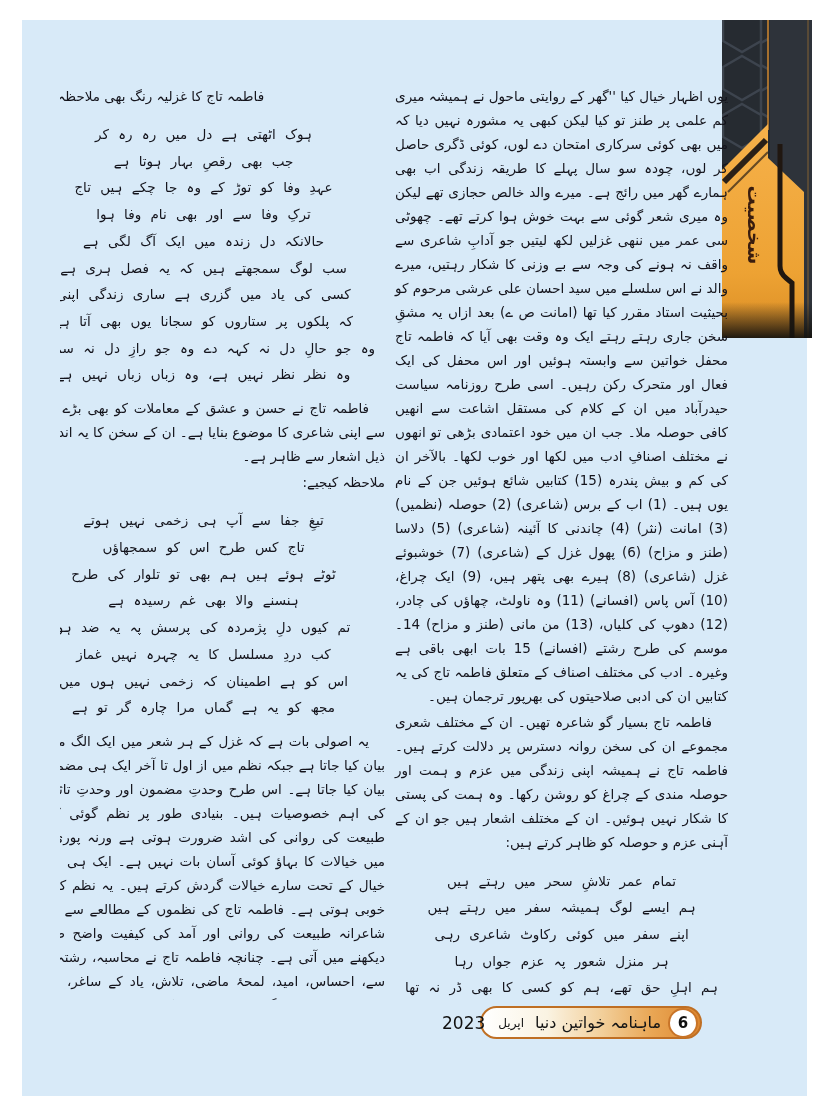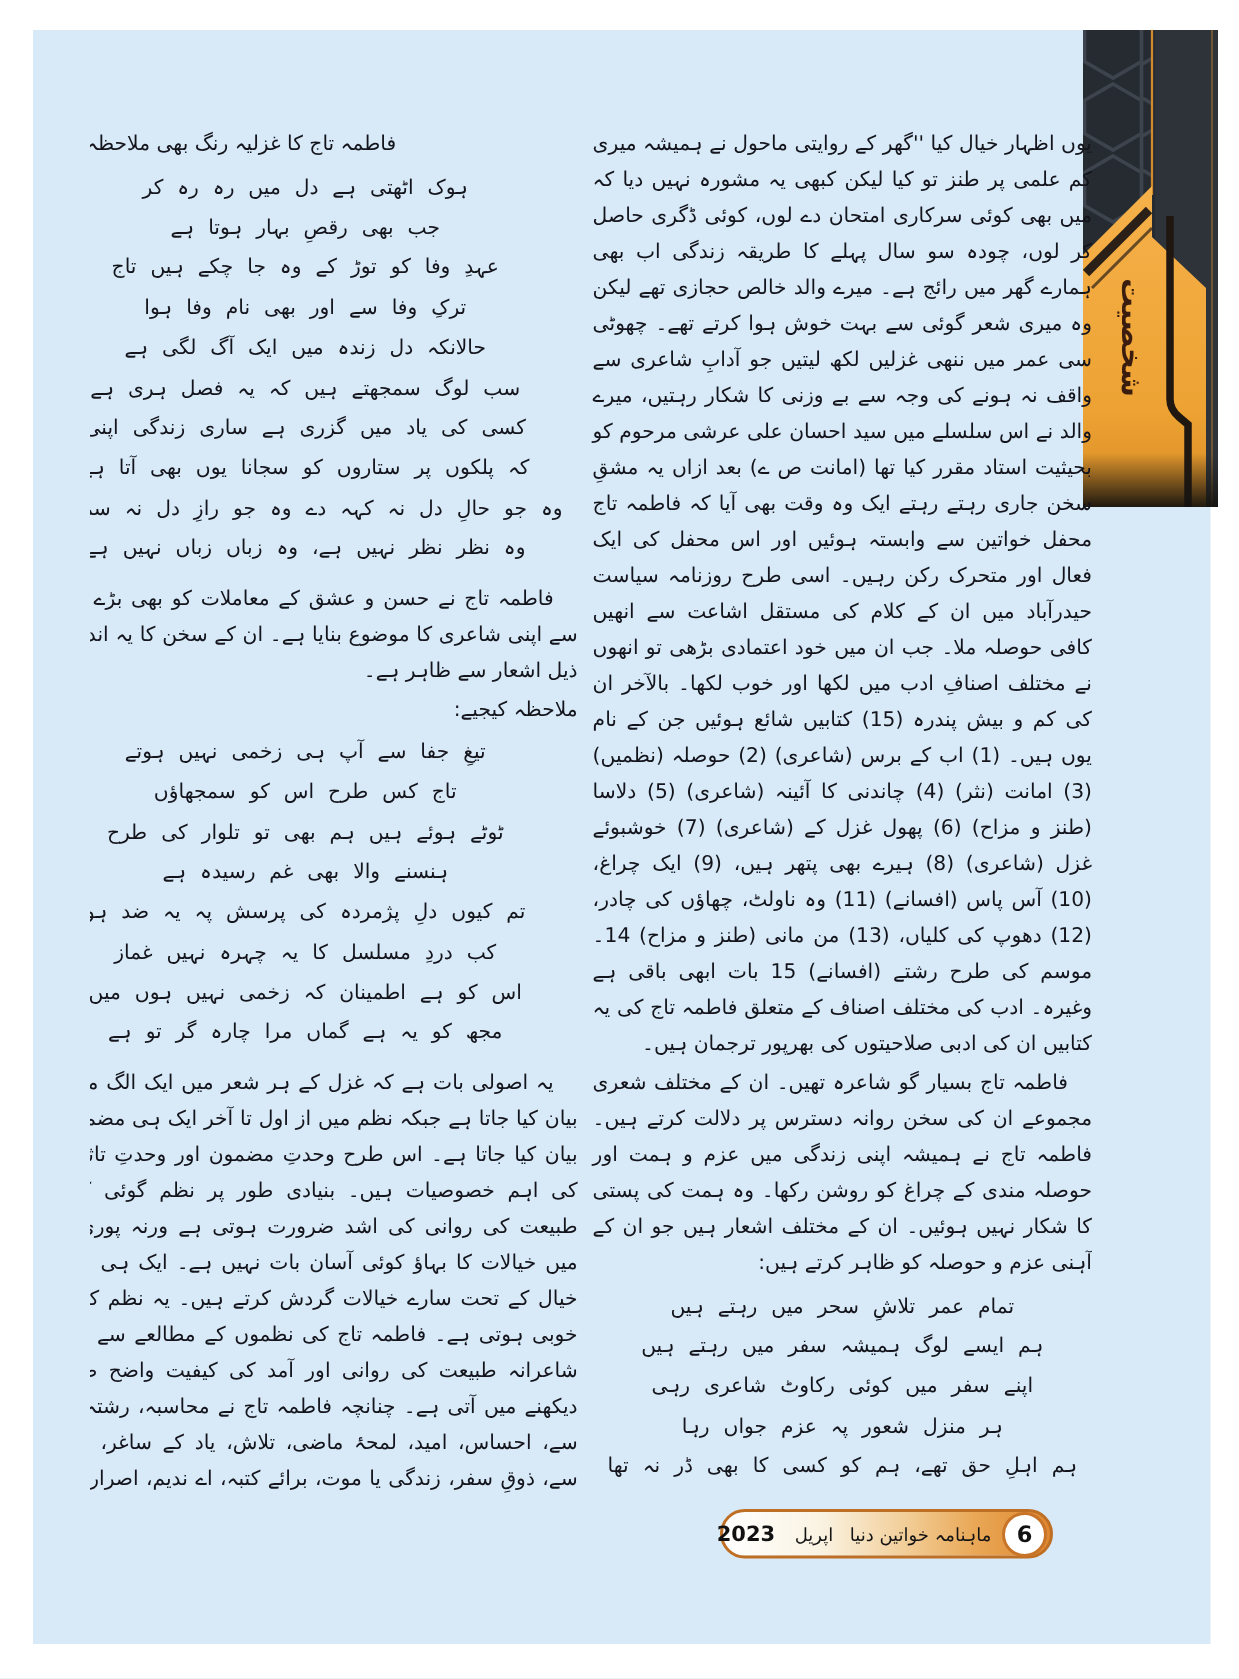--- a/index.html
+++ b/index.html
@@ -23,41 +23,41 @@
     display:flex; direction:rtl; gap:10px; overflow:hidden;
     color:#14141c;
   }
   .col {
     flex:1 1 0; direction:rtl; font-size:13.5px; line-height:1.78;
   }
   .para { text-align:justify; text-justify:inter-word; margin:0 0 2px 0; }
   .para.indent { text-indent:16px; }
   .heading { text-align:left; margin:0 0 4px 0; }
   .subheading { text-align:right; margin:2px 0; }
-  .poem { margin:3px 10px 8px 10px; text-align:center; }
+  .poem { margin:13px 10px 8px 10px; text-align:center; }
   .poem .line {
     line-height:1.98; word-spacing:5px; white-space:nowrap;
   }
   
   .footer {
     position:absolute; left:458px; top:986px; width:222px; height:33px;
     border-radius:17px;
     background:linear-gradient(to right,#ffffff 0%,#faf3e2 30%,#f2cf9a 55%,#e9a654 78%,#dd8730 100%);
     border:2px solid #bf6f24;
     display:flex; direction:rtl; align-items:center; gap:7px; padding:0 2px;
   }
   .page-badge {
     flex:0 0 auto; width:30px; height:30px; border-radius:50%;
     background:#ffffff; border:2px solid #c87428;
     display:flex; align-items:center; justify-content:center;
     font-weight:bold; font-size:15px; color:#111111;
   }
-  .footer .magazine { font-size:12px; color:#141414; white-space:nowrap; }
+  .footer .magazine { font-size:16px; color:#141414; white-space:nowrap; }
   .footer .month    { font-size:12px; color:#141414; white-space:nowrap; margin-right:4px; }
-  .footer .year     { font-size:14px; font-weight:bold; color:#111111; direction:ltr; margin-right:6px; }
+  .footer .year     { font-size:17px; font-weight:normal; color:#111111; direction:ltr; margin-right:6px; }
 </style>
 </head>
 <body>
 
 <div class="page">
 
   <div class="banner">
     <svg width="90" height="318" viewBox="0 0 90 318">
       <defs>
         <linearGradient id="og" x1="0" y1="0" x2="0" y2="1">

